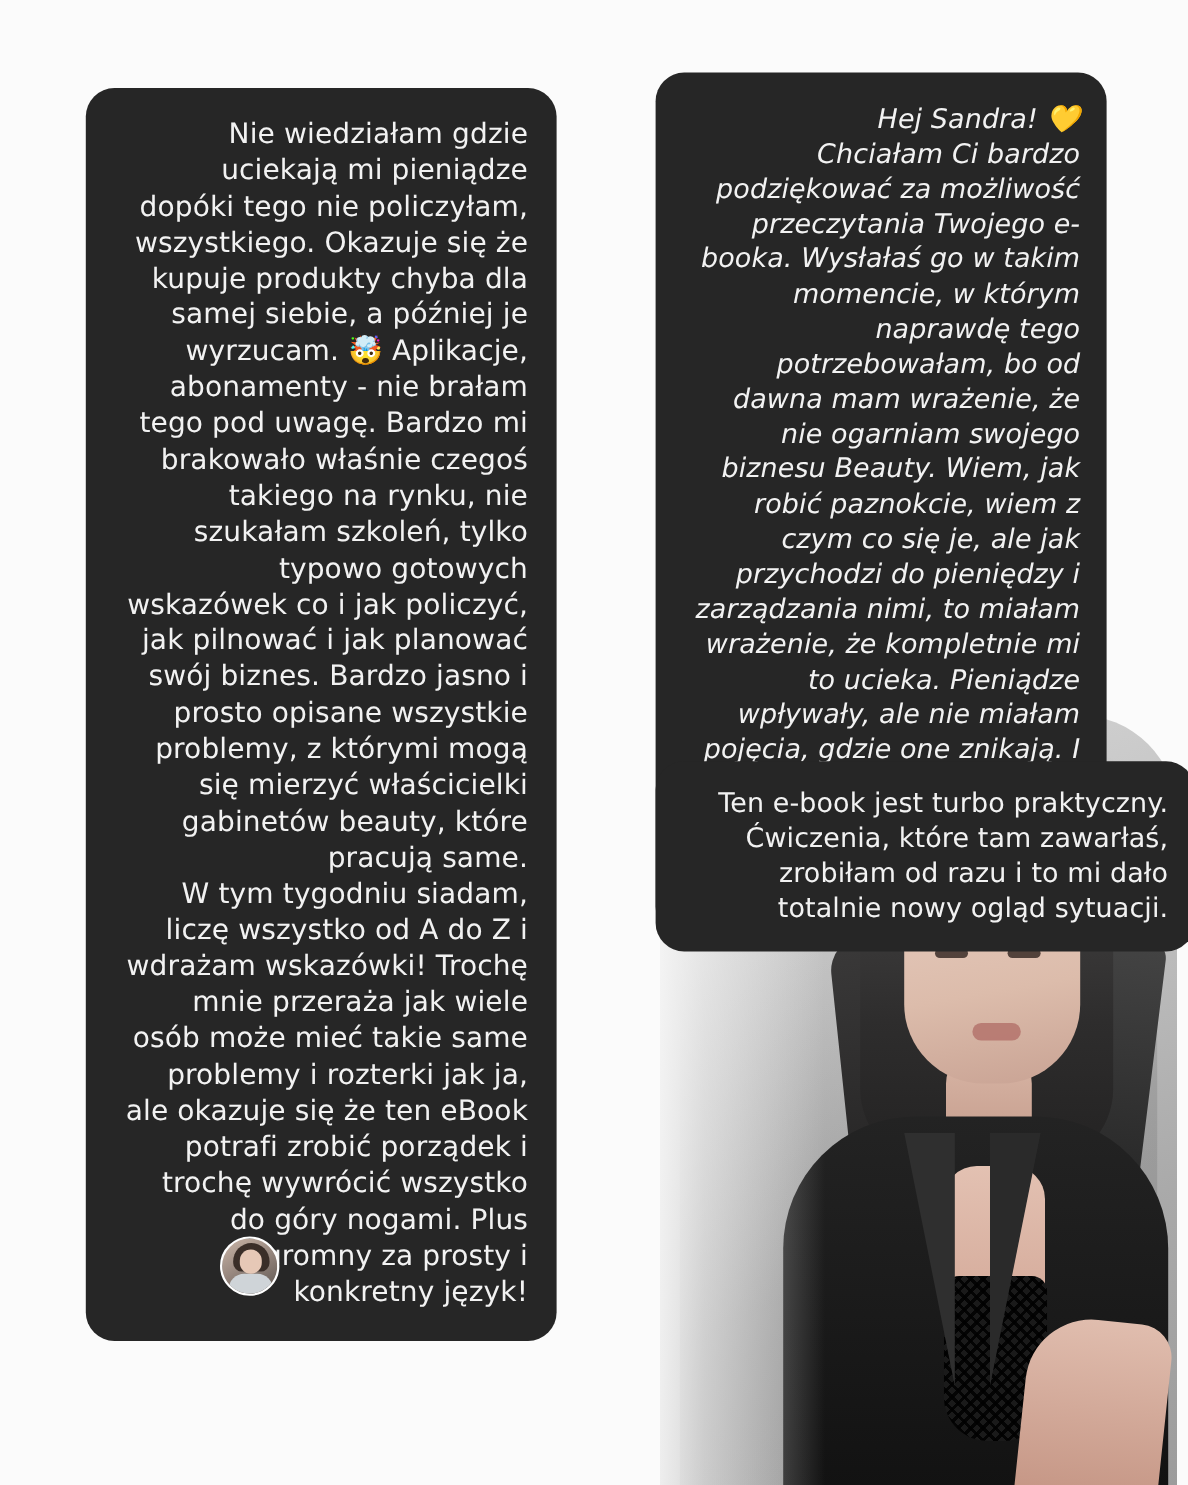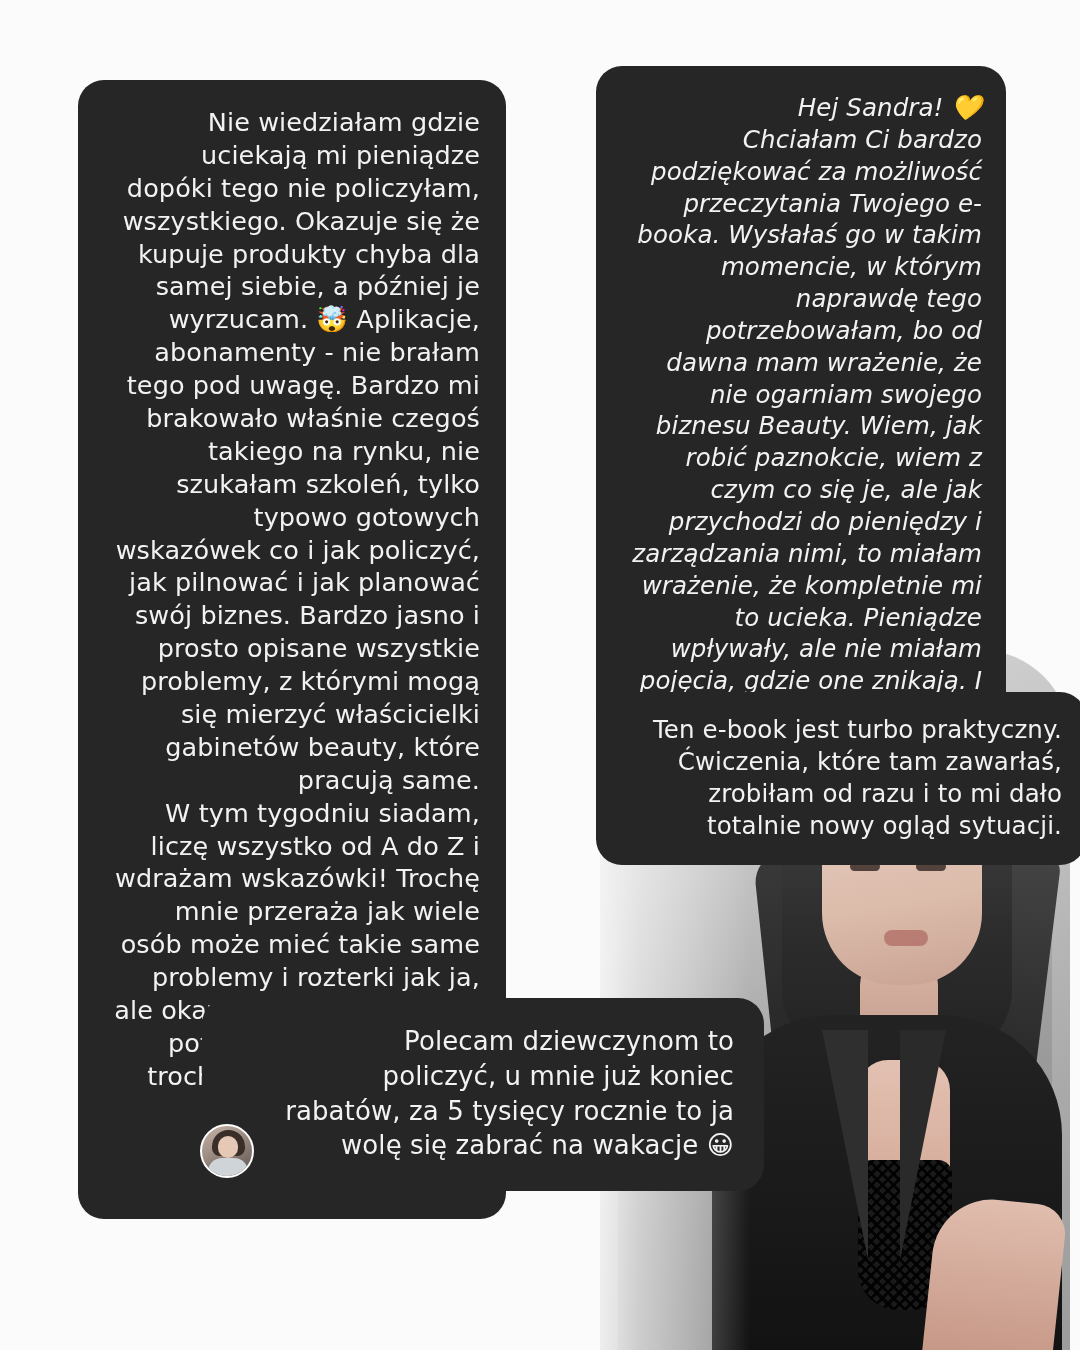--- a/index.html
+++ b/index.html
@@ -333,23 +333,20 @@
 
   <div class="bubble" id="bubble-right-1">
     <p class="emoji">Hej Sandra! 💛
 Chciałam Ci bardzo podziękować za możliwość przeczytania Twojego e-booka. Wysłałaś go w takim momencie, w którym naprawdę tego potrzebowałam, bo od dawna mam wrażenie, że nie ogarniam swojego biznesu Beauty. Wiem, jak robić paznokcie, wiem z czym co się je, ale jak przychodzi do pieniędzy i zarządzania nimi, to miałam wrażenie, że kompletnie mi to ucieka. Pieniądze wpływały, ale nie miałam pojęcia, gdzie one znikają. I właśnie dlatego chciałam sprawdzić, czy Twój e-book coś mi pomoże zrozumieć i serio, pomógł. Bardzo!</p>
   </div>
 
   <div class="bubble" id="bubble-right-2">
     <p class="emoji">Ten e-book jest turbo praktyczny. Ćwiczenia, które tam zawarłaś, zrobiłam od razu i to mi dało totalnie nowy ogląd sytuacji.</p>
   </div>
 
-  <div class="bubble" id="bubble-bottom">
-    <p class="emoji">Polecam dziewczynom to policzyć, u mnie już koniec rabatów, za 5 tysięcy rocznie to ja wolę się zabrać na wakacje 😀</p>
-  </div>
 
   <div class="avatar">
     <div class="av-body"></div>
     <div class="av-hair"></div>
     <div class="av-face"></div>
   </div>
 
 </div>
 
 </body></html>

